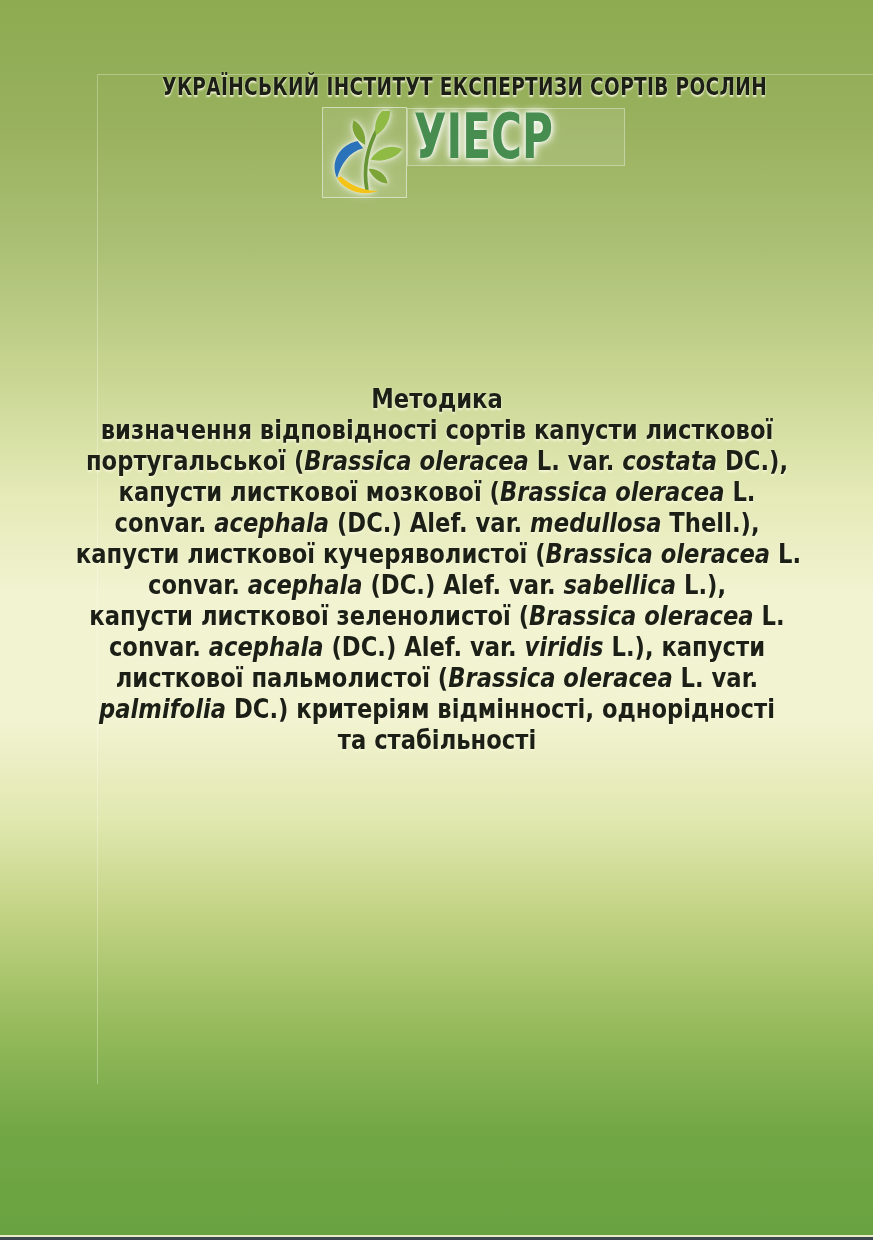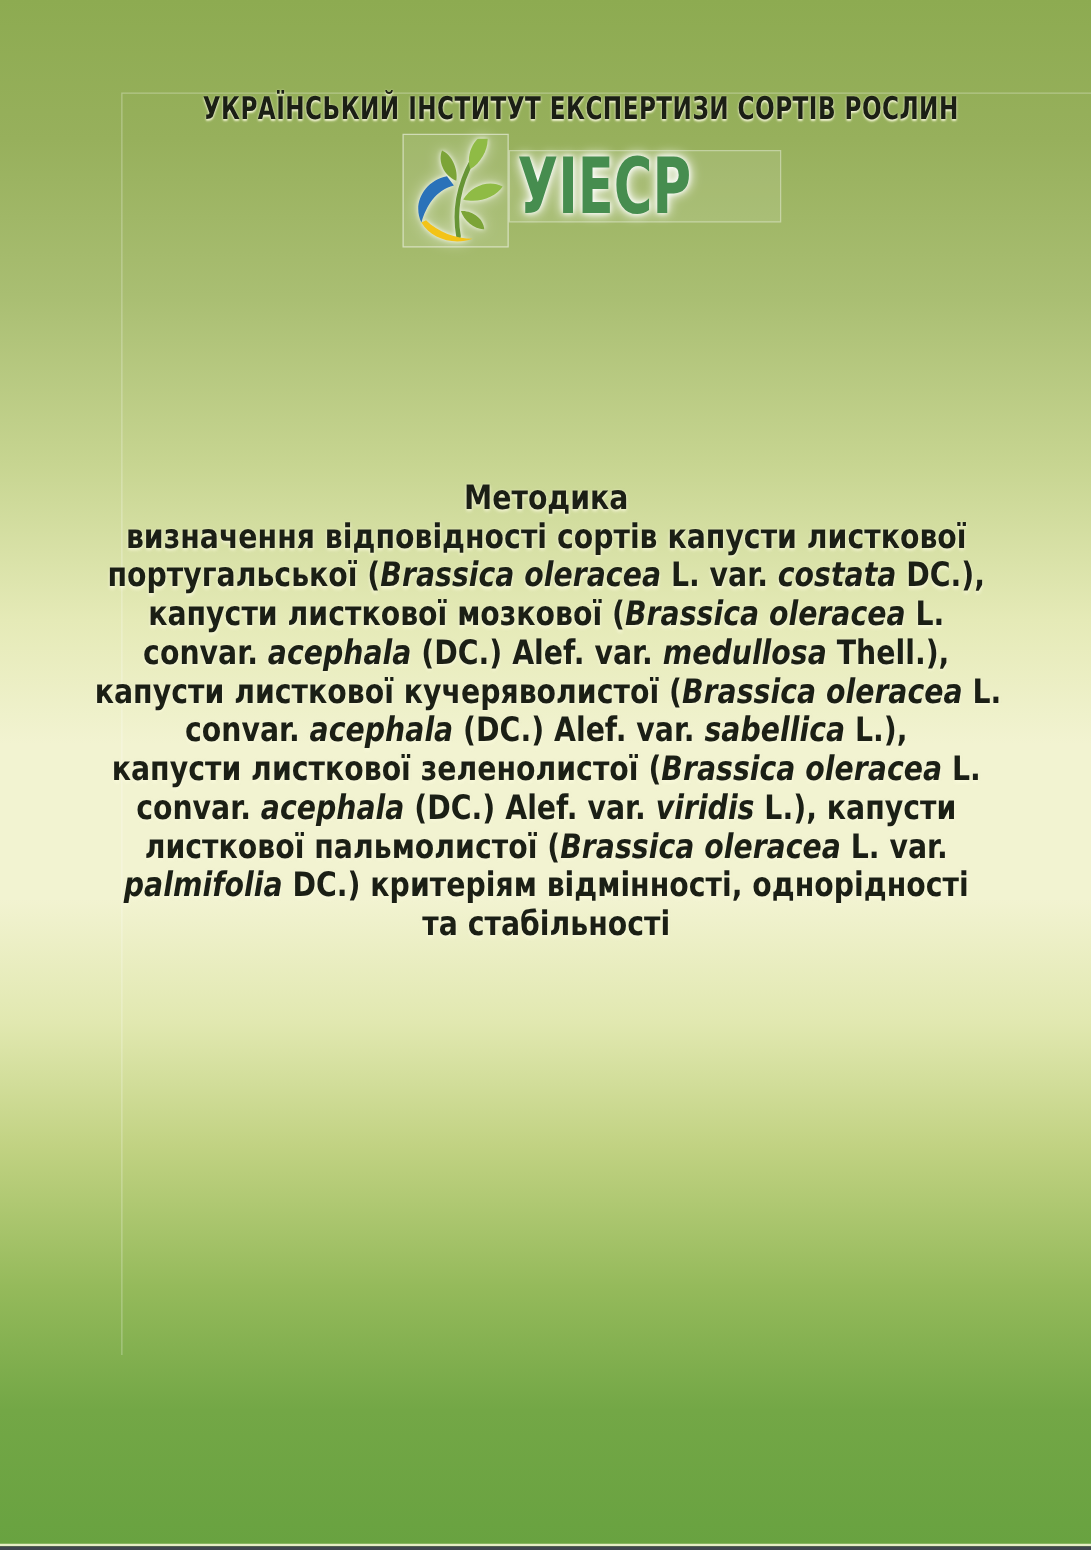--- a/index.html
+++ b/index.html
@@ -36,21 +36,21 @@
   .logo-icon-box {
     width:85px; height:91px;
     border:1px solid rgba(255,255,255,0.50);
     background:rgba(255,255,255,0.10);
     display:flex; align-items:center; justify-content:center;
   }
   .logo-icon-box svg {
     filter:drop-shadow(0 0 2px rgba(255,255,255,0.9)) drop-shadow(0 0 6px rgba(255,255,255,0.55));
   }
   .logo-text-box {
-    margin-top:13px; height:58px; padding:0 6px;
+    margin-top:1px; height:58px; padding:0 6px;
     border:1px solid rgba(255,255,255,0.35);
     background:rgba(255,255,255,0.10);
     display:flex; align-items:center;
   }
   .logo-acronym {
     display:inline-block; white-space:nowrap;
     transform:scaleX(0.68); transform-origin:0 50%;
     font-size:62px; font-weight:bold; line-height:1;
     color:var(--logo-green);
     text-shadow:0 0 5px #ffffff, 0 0 10px rgba(255,255,255,0.95), 0 0 14px rgba(255,255,255,0.6);

